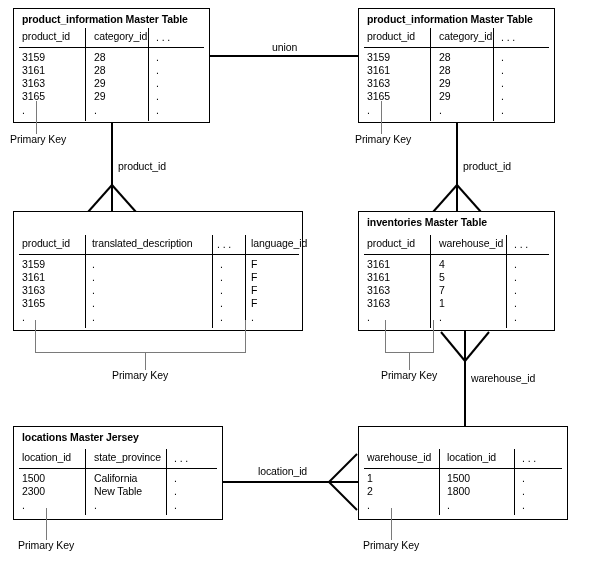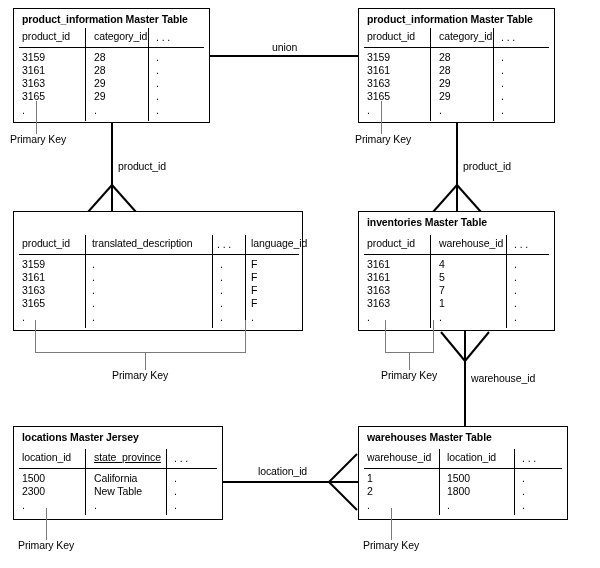--- a/index.html
+++ b/index.html
@@ -229,40 +229,39 @@
   <div class="vline" style="left:464px; top:331px; height:96px;"></div>
   <div class="conn-label" style="left:471px; top:372px;">warehouse_id</div>
   <svg class="crow" style="left:433px; top:331px;" width="64" height="32" viewBox="0 0 64 32">
     <line x1="32" y1="30" x2="8" y2="1"></line>
     <line x1="32" y1="30" x2="56" y2="1"></line>
   </svg>
 
   <div class="tbox" style="left:13px; top:426px; width:210px; height:94px;">
     <div class="tbox-title">locations Master Jersey</div>
     <div class="hdr-cell" style="left:8px; top:24px;">location_id</div>
-    <div class="hdr-cell" style="left:80px; top:24px;text-decoration:underline;">state_province</div>
+    <div class="hdr-cell" style="left:80px; top:24px;">state_province</div>
     <div class="hdr-cell" style="left:160px; top:25px;">. . .</div>
     <div class="hdr-underline" style="left:5px; top:41px; width:198px;"></div>
     <div class="vsep" style="left:71px; top:22px; height:66px;"></div>
     <div class="vsep" style="left:152px; top:22px; height:66px;"></div>
     <div class="cell" style="left:8px; top:45px;">1500</div>
     <div class="cell" style="left:80px; top:45px;">California</div>
     <div class="cell" style="left:160px; top:45px;">.</div>
     <div class="cell" style="left:8px; top:58px;">2300</div>
     <div class="cell" style="left:80px; top:58px;">New Table</div>
     <div class="cell" style="left:160px; top:58px;">.</div>
     <div class="cell" style="left:8px; top:72px;">.</div>
     <div class="cell" style="left:80px; top:72px;">.</div>
     <div class="cell" style="left:160px; top:72px;">.</div>
   </div>
   <div class="thinv" style="left:46px; top:508px; height:32px;"></div>
   <div class="pk-label" style="left:18px; top:539px;">Primary Key</div>
 
   <div class="tbox" style="left:358px; top:426px; width:210px; height:94px;">
-    <div class="tbox-title">warehouses Master Table</div>
     <div class="hdr-cell" style="left:8px; top:24px;">warehouse_id</div>
     <div class="hdr-cell" style="left:88px; top:24px;">location_id</div>
     <div class="hdr-cell" style="left:163px; top:25px;">. . .</div>
     <div class="hdr-underline" style="left:5px; top:41px; width:198px;"></div>
     <div class="vsep" style="left:80px; top:22px; height:66px;"></div>
     <div class="vsep" style="left:155px; top:22px; height:66px;"></div>
     <div class="cell" style="left:8px; top:45px;">1</div>
     <div class="cell" style="left:88px; top:45px;">1500</div>
     <div class="cell" style="left:163px; top:45px;">.</div>
     <div class="cell" style="left:8px; top:58px;">2</div>

